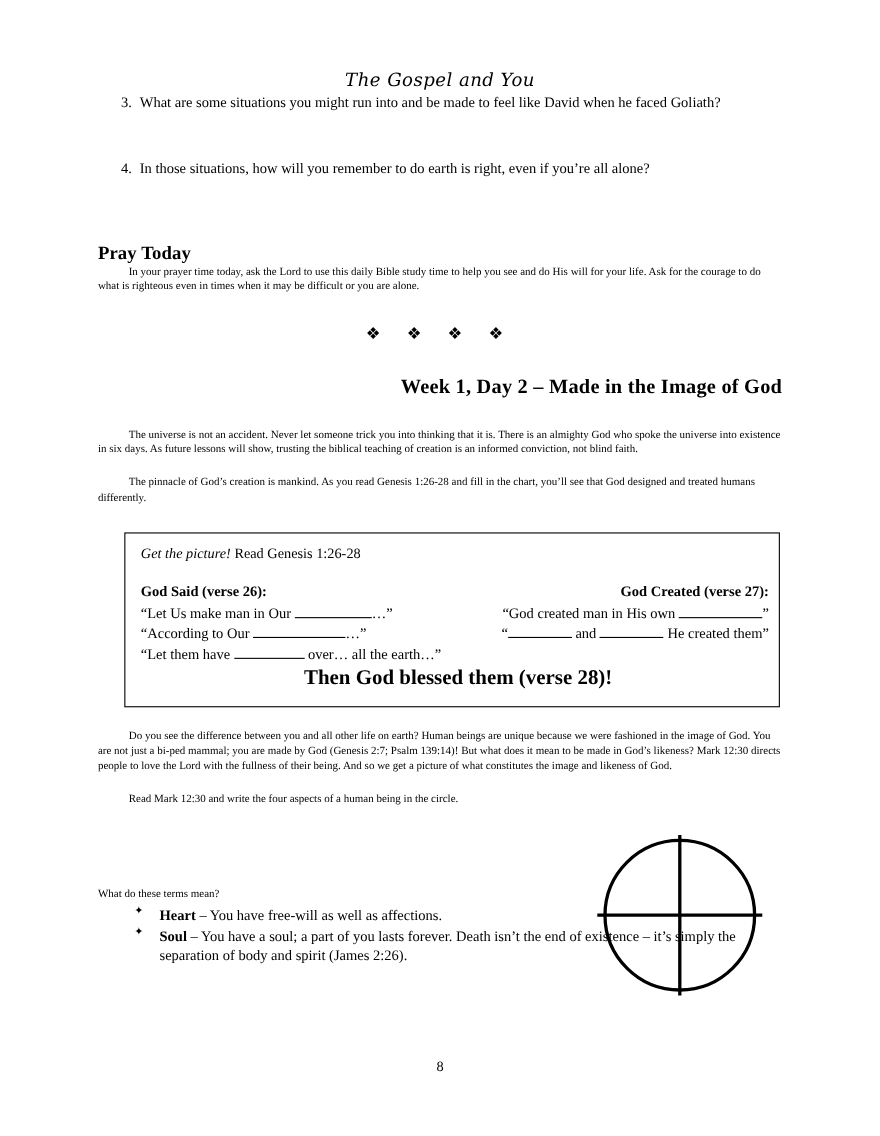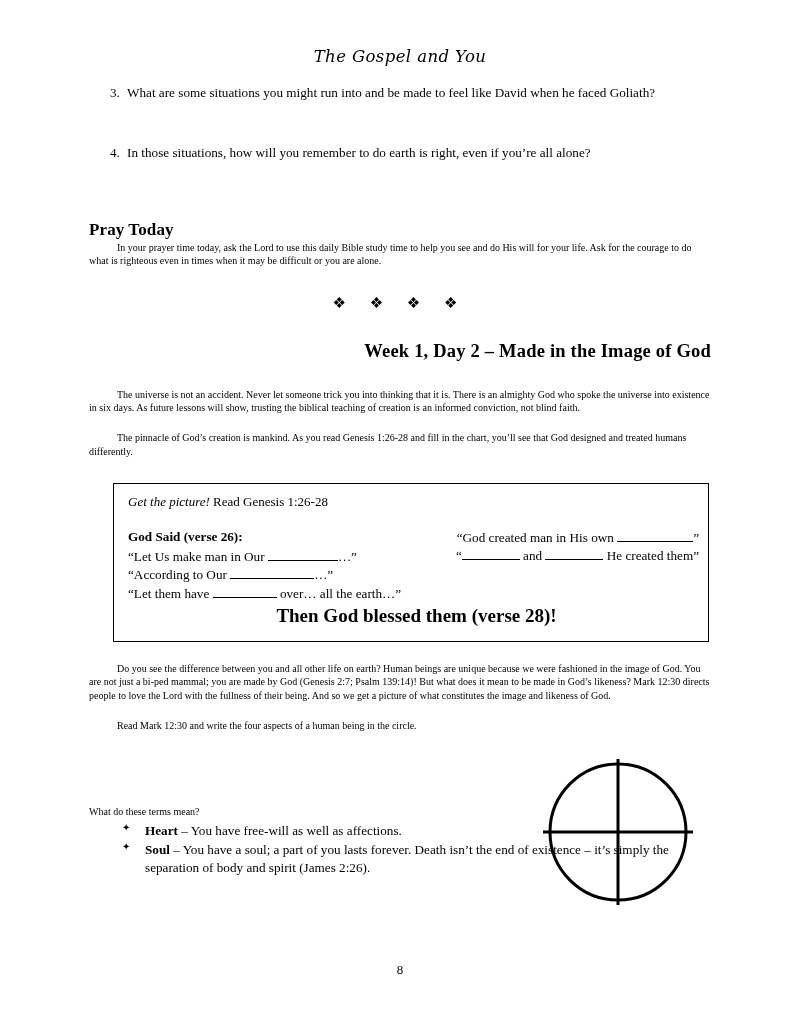--- a/index.html
+++ b/index.html
@@ -12,21 +12,21 @@
     width: 800px;
     height: 1033px;
     background: #ffffff;
     font-family: "Liberation Serif", "DejaVu Serif", serif;
     color: #000000;
     overflow: hidden;
     box-sizing: border-box;
   }
   .header-title {
     position: absolute;
-    top: 47px;
+    top: 63px;
     left: 0;
     width: 800px;
     text-align: center;
     font-family: "DejaVu Serif", "Liberation Serif", serif;
     font-style: italic;
     font-size: 16.5px;
     letter-spacing: 0.4px;
   }
   .content {
     position: absolute;
@@ -205,20 +205,21 @@
           <div class="col-head">God Said (verse 26):</div>
 
           <div class="col-line"><span>“Let Us make man in Our </span><span class="blank b-70"></span><span>…”</span></div>
 
           <div class="col-line"><span>“According to Our </span><span class="blank b-84"></span><span>…”</span></div>
 
           <div class="col-line"><span>“Let them have </span><span class="blank b-64"></span><span> over… all the earth…”</span></div>
         </div>
 
         <div class="chart-col right">
+          <div class="col-head right-head">God Created (verse 27):</div>
 
           <div class="col-line"><span>“God created man in His own </span><span class="blank b-76"></span><span>”</span></div>
 
           <div class="col-line"><span>“</span><span class="blank b-58"></span><span> and </span><span class="blank b-58"></span><span> He created them”</span></div>
         </div>
 
       </div>
 
       <div class="blessed">Then God blessed them (verse 28)!</div>
     </div>

